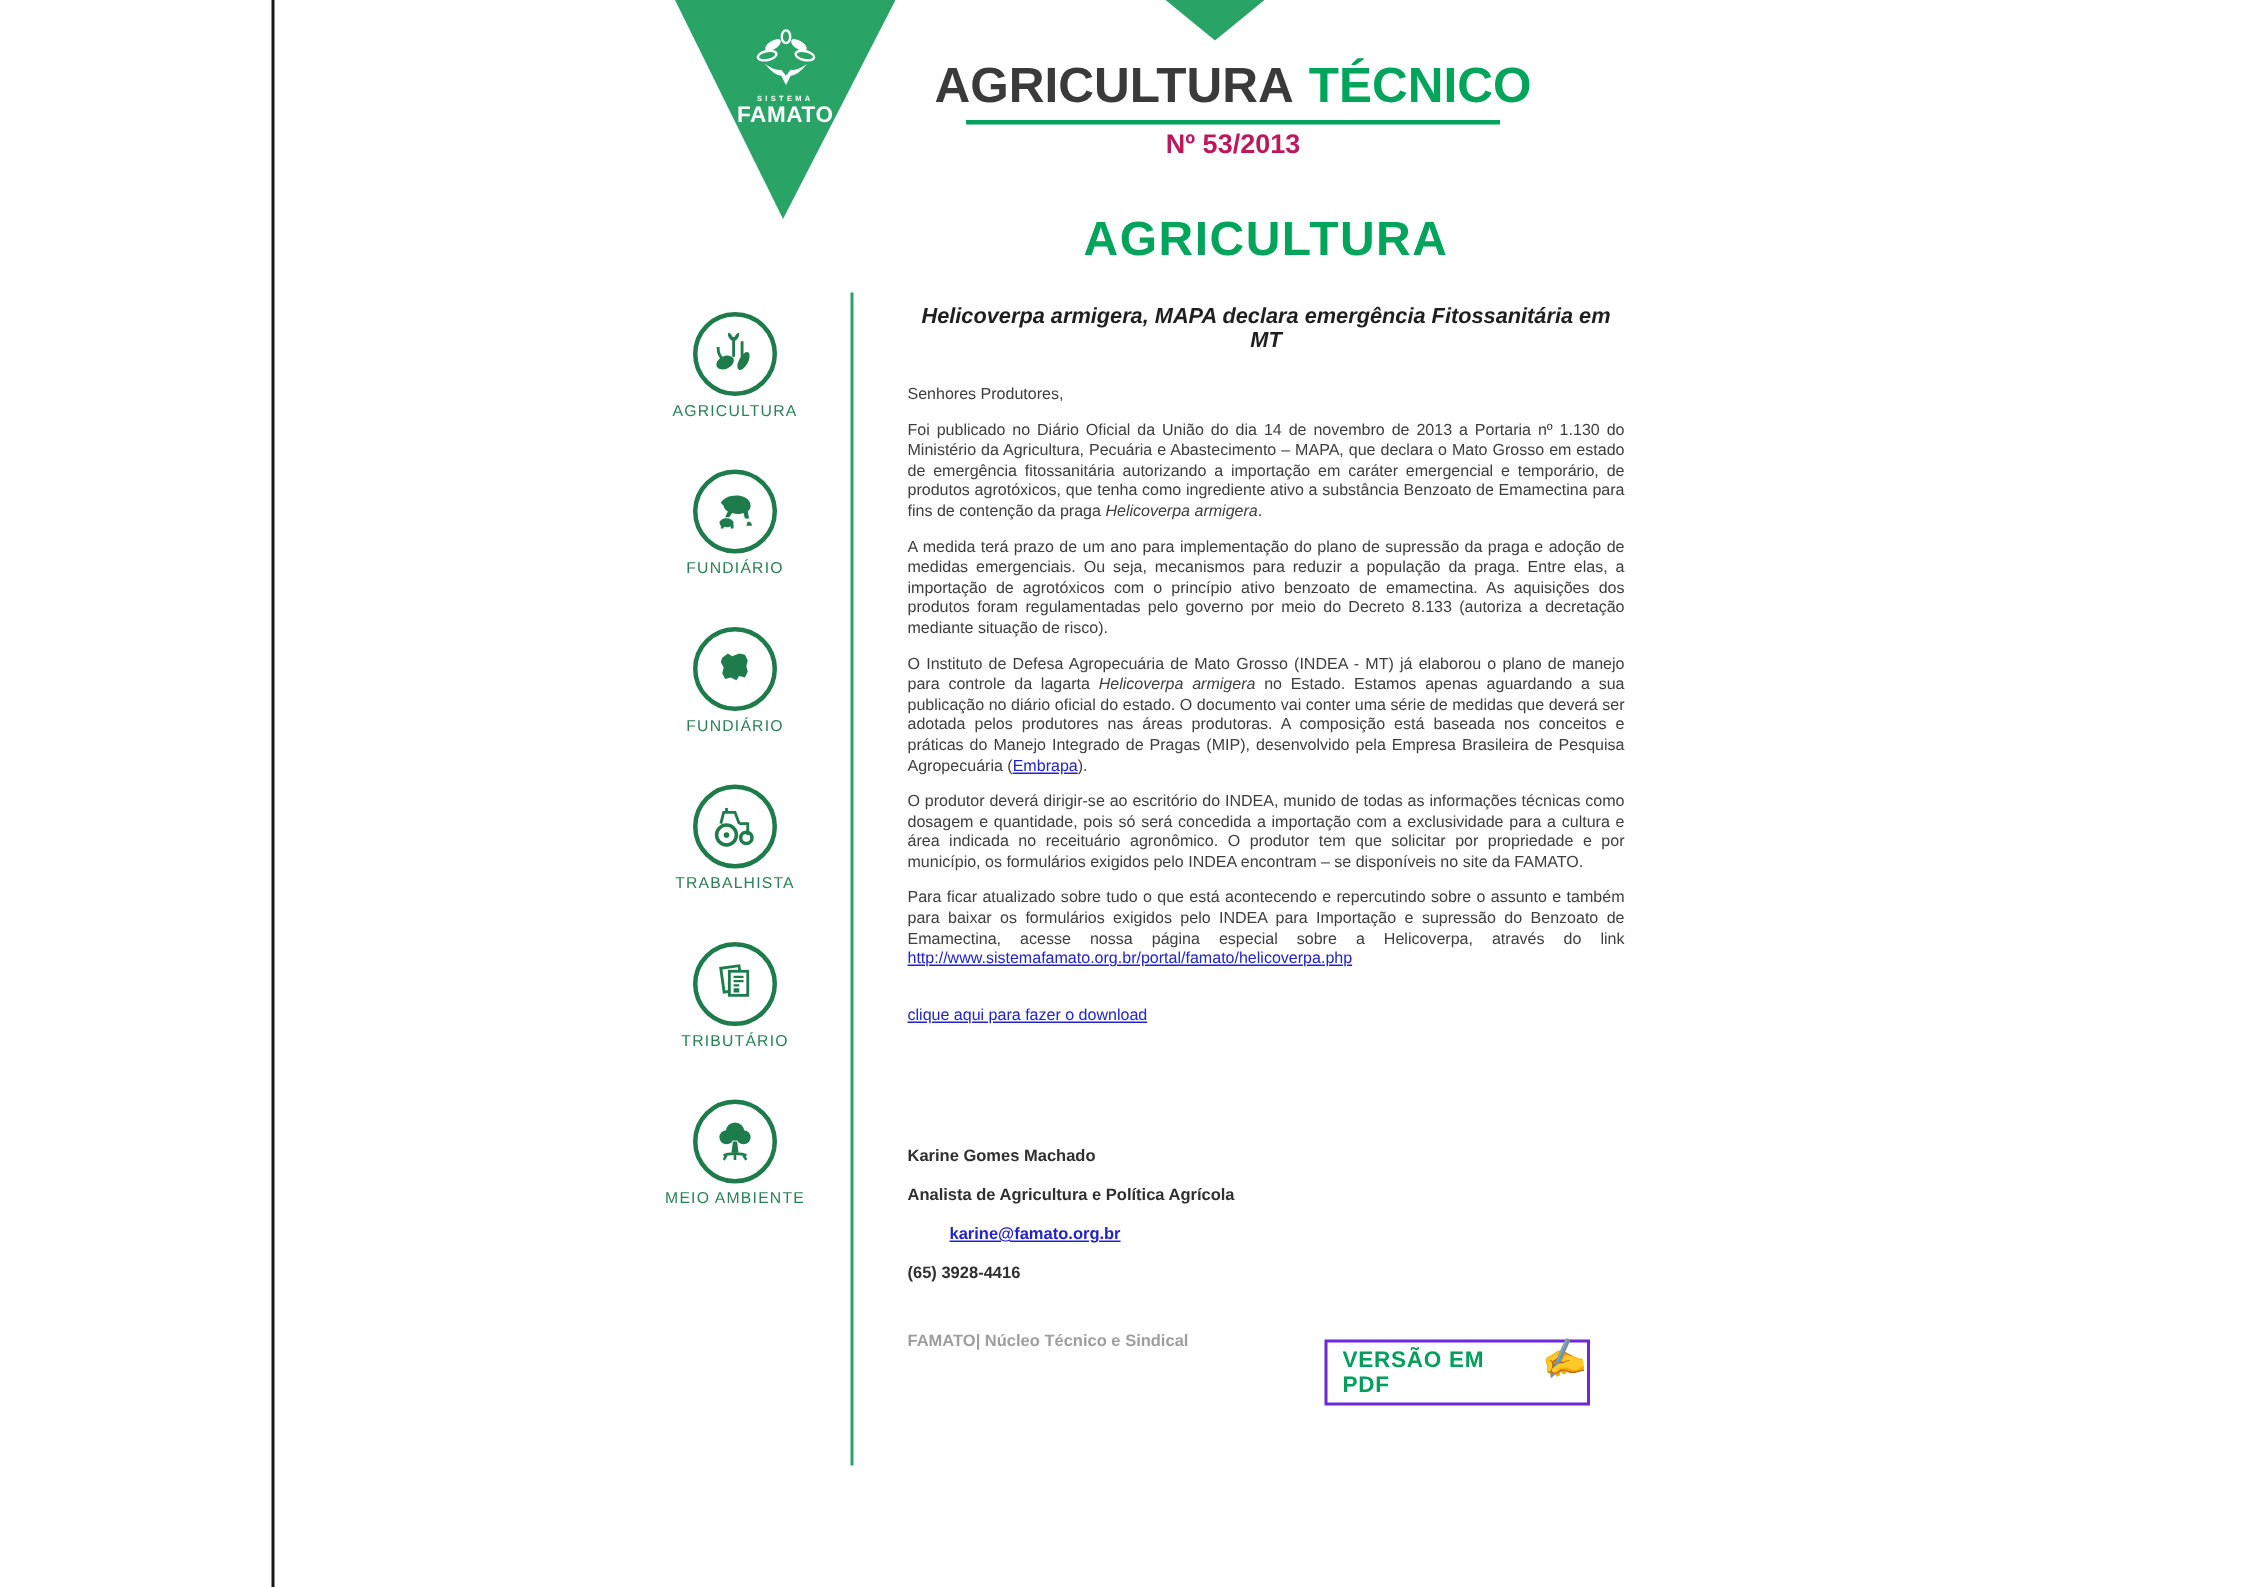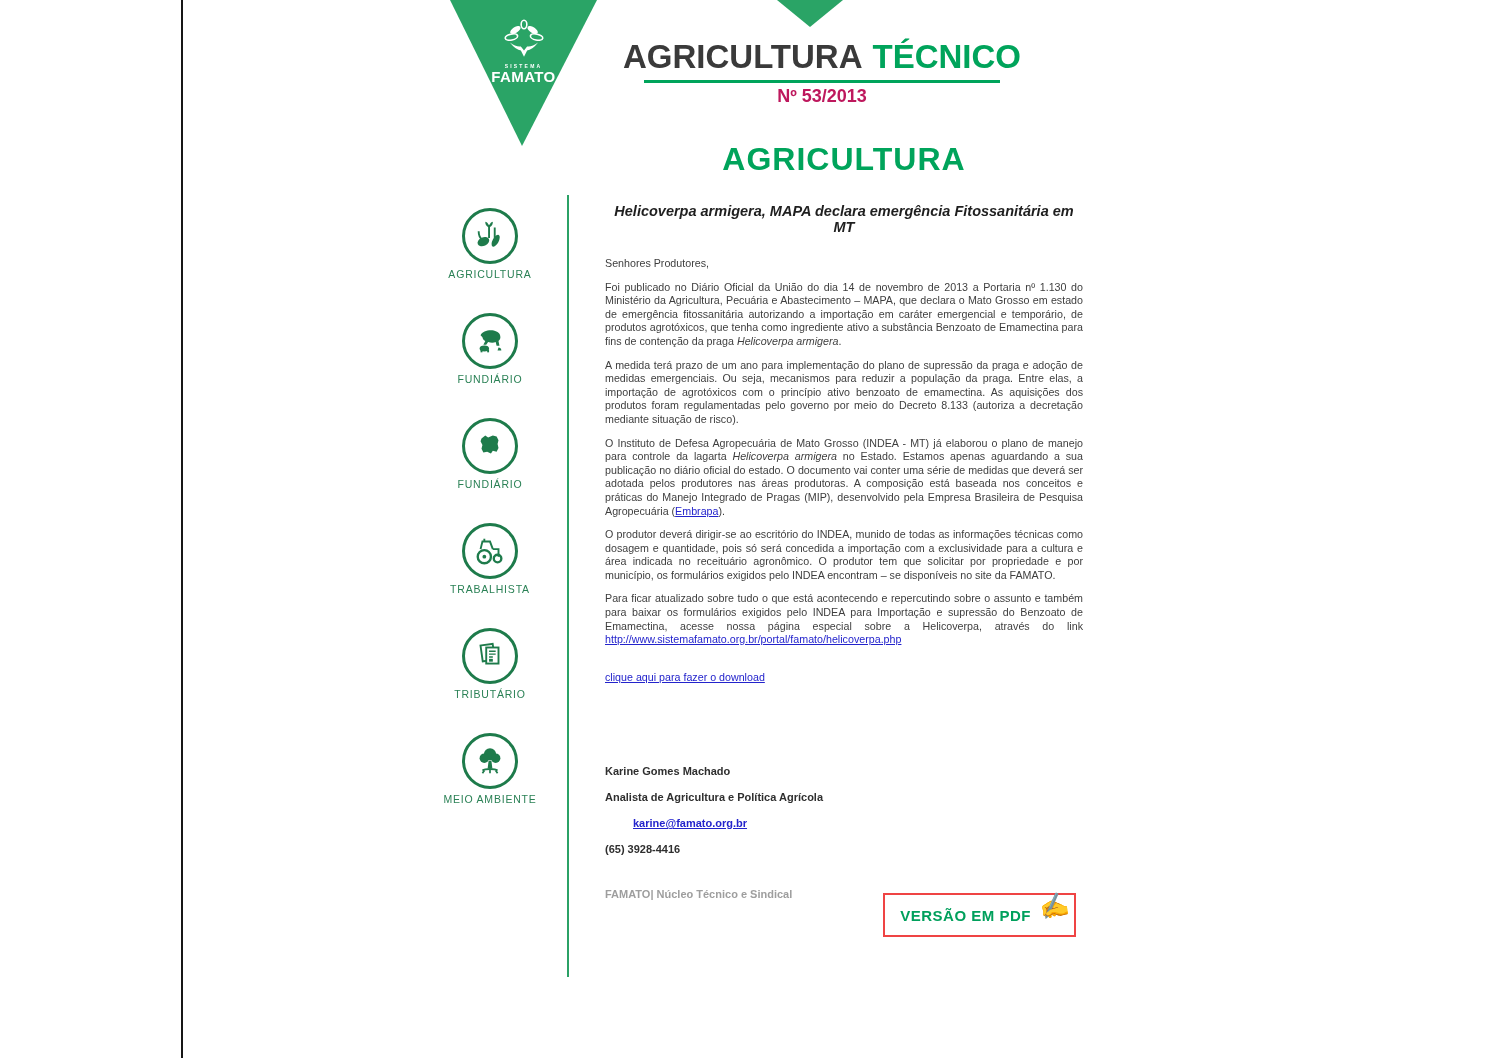--- a/index.html
+++ b/index.html
@@ -51,22 +51,22 @@
   .dl-row{margin-top:24px !important;text-align:left !important;}
 
   
   .signature{position:absolute;left:605px;top:765px;font-size:11px;font-weight:bold;color:#2F2F2F;}
   .signature p{margin:0 0 14px;line-height:12px;}
   .signature .link{font-weight:bold;margin-left:28px;}
 
   .dept{position:absolute;left:605px;top:877px;font-size:11px;font-weight:bold;color:#9E9E9E;}
 
   
-  .pdf-btn{position:absolute;left:883px;top:893px;width:193px;height:44px;box-sizing:border-box;
-        border:2px solid #ef4444;background:#fff;display:flex;align-items:center;
+  .pdf-btn{position:absolute;left:883px;top:893px;width:177px;height:44px;box-sizing:border-box;
+        border:2px solid #6d28d9;background:#fff;display:flex;align-items:center;
         justify-content:center;cursor:pointer;padding-left:10px;}
   .pdf-btn .label{color:#00A05C;font-weight:bold;font-size:15px;letter-spacing:.5px;}
   .pdf-btn .hand{font-size:24px;color:#111;margin-left:8px;transform:translateY(-9px) rotate(-12deg);}
 </style>
 </head>
 <body>
 
 <div class="page-edge"></div>
 
 <div class="flag">

